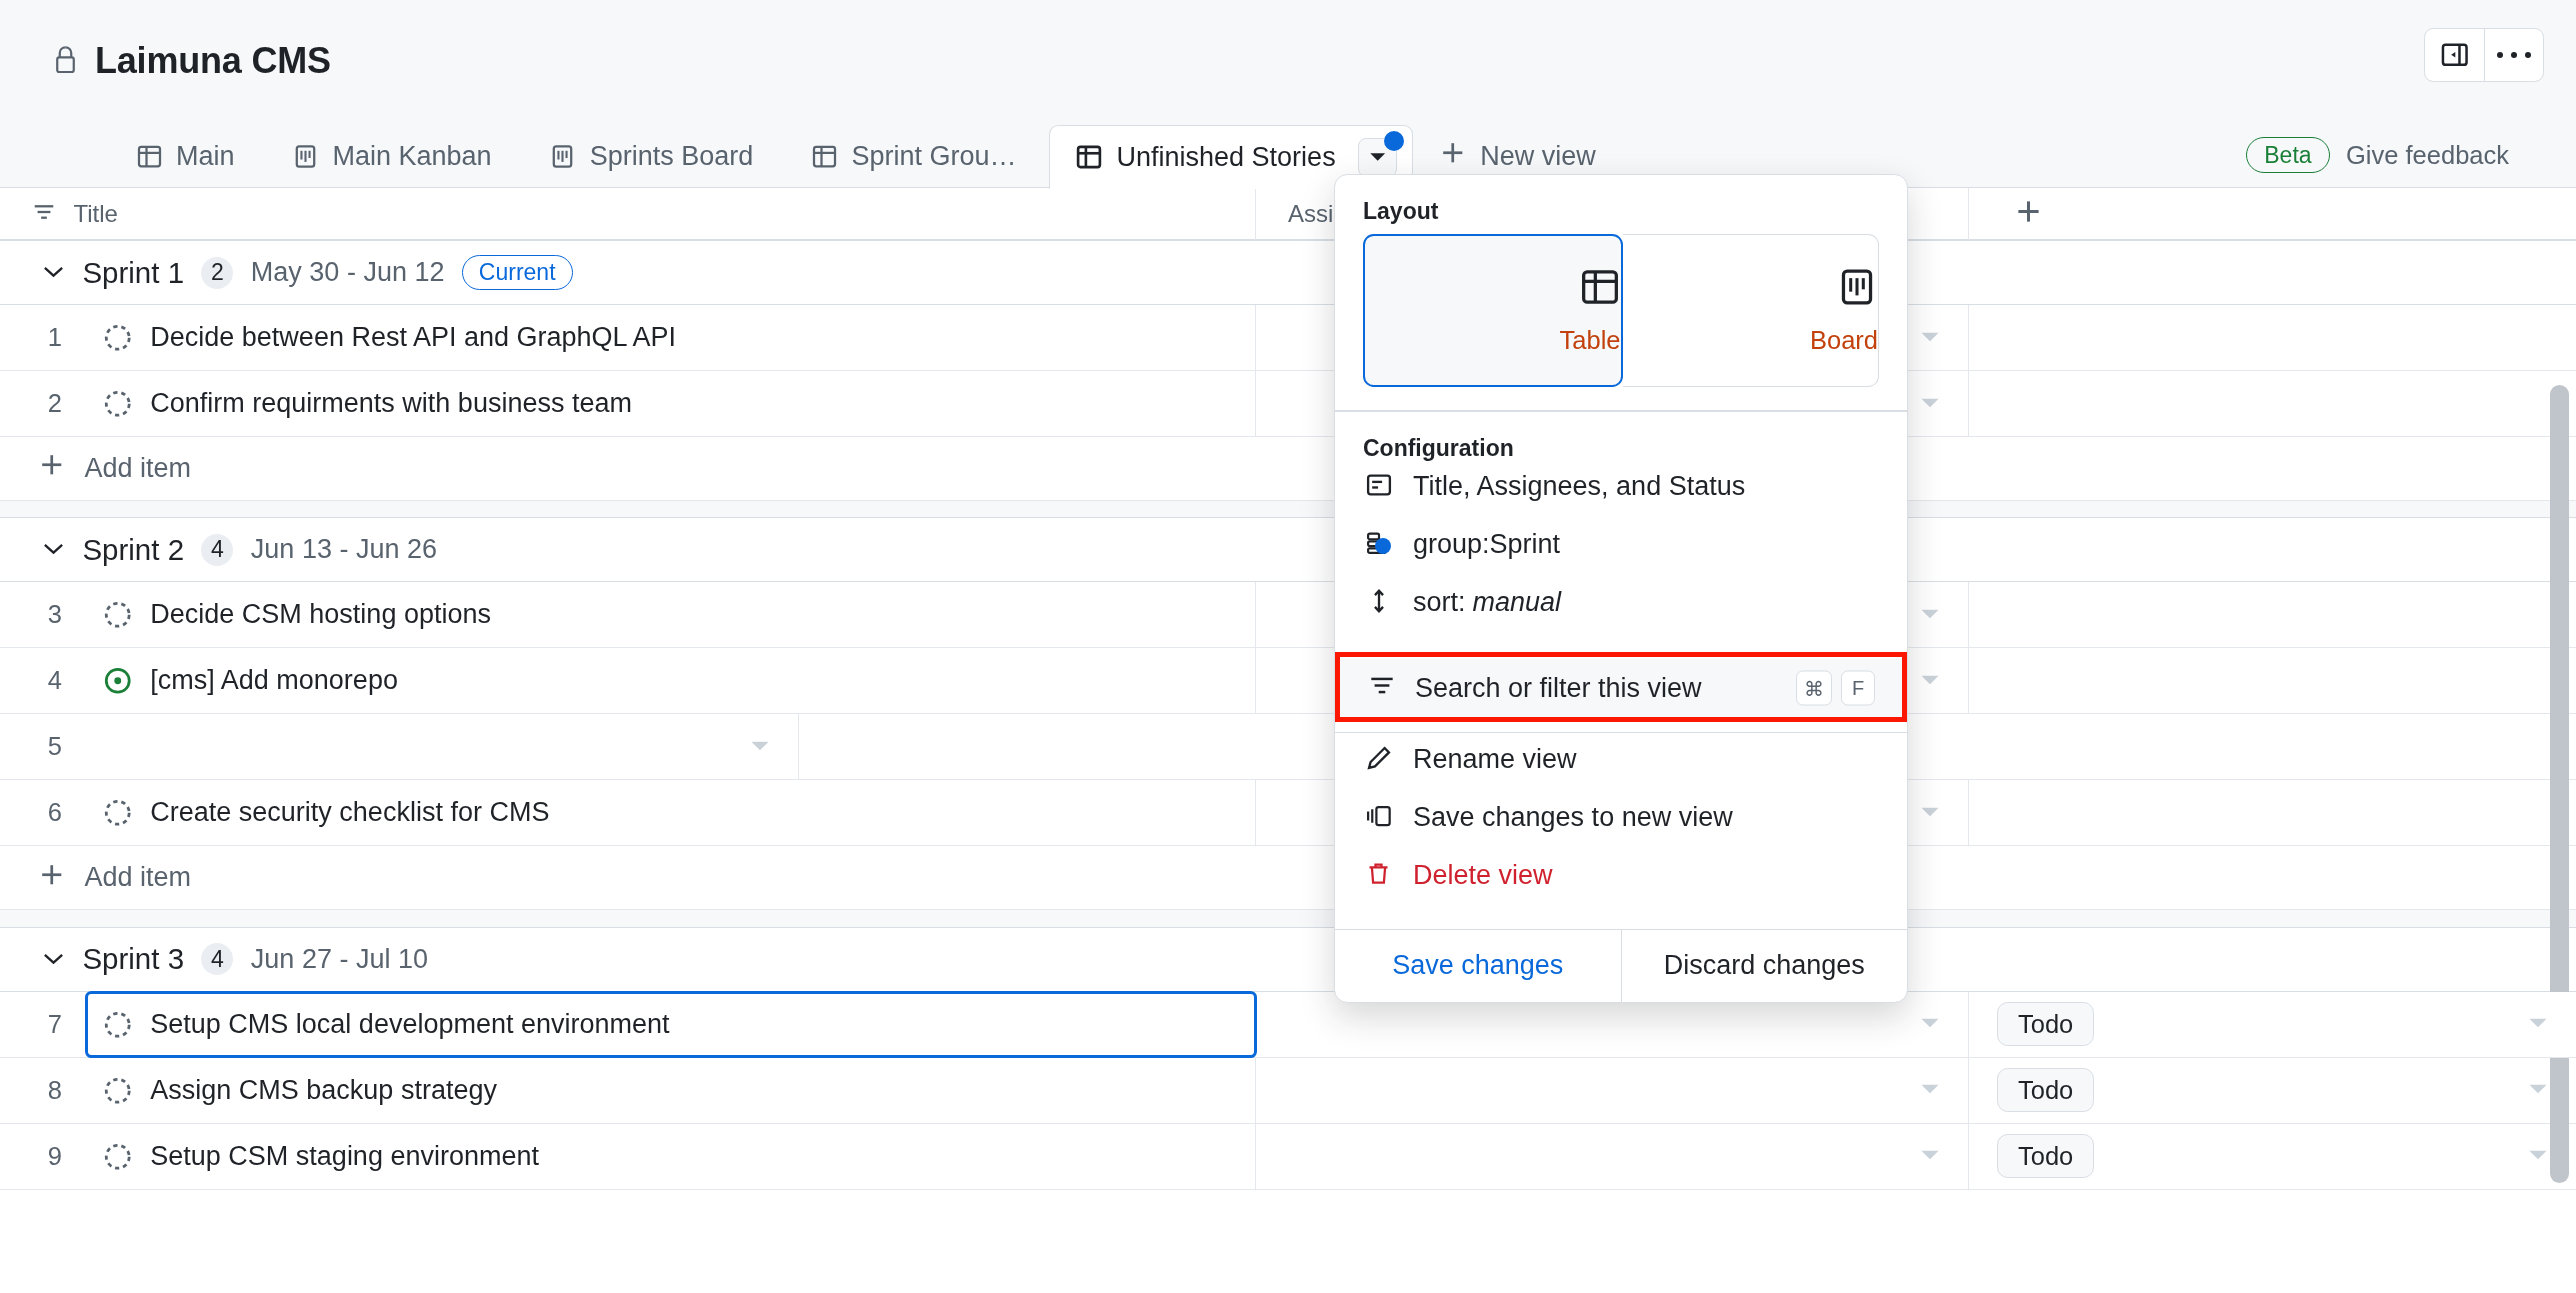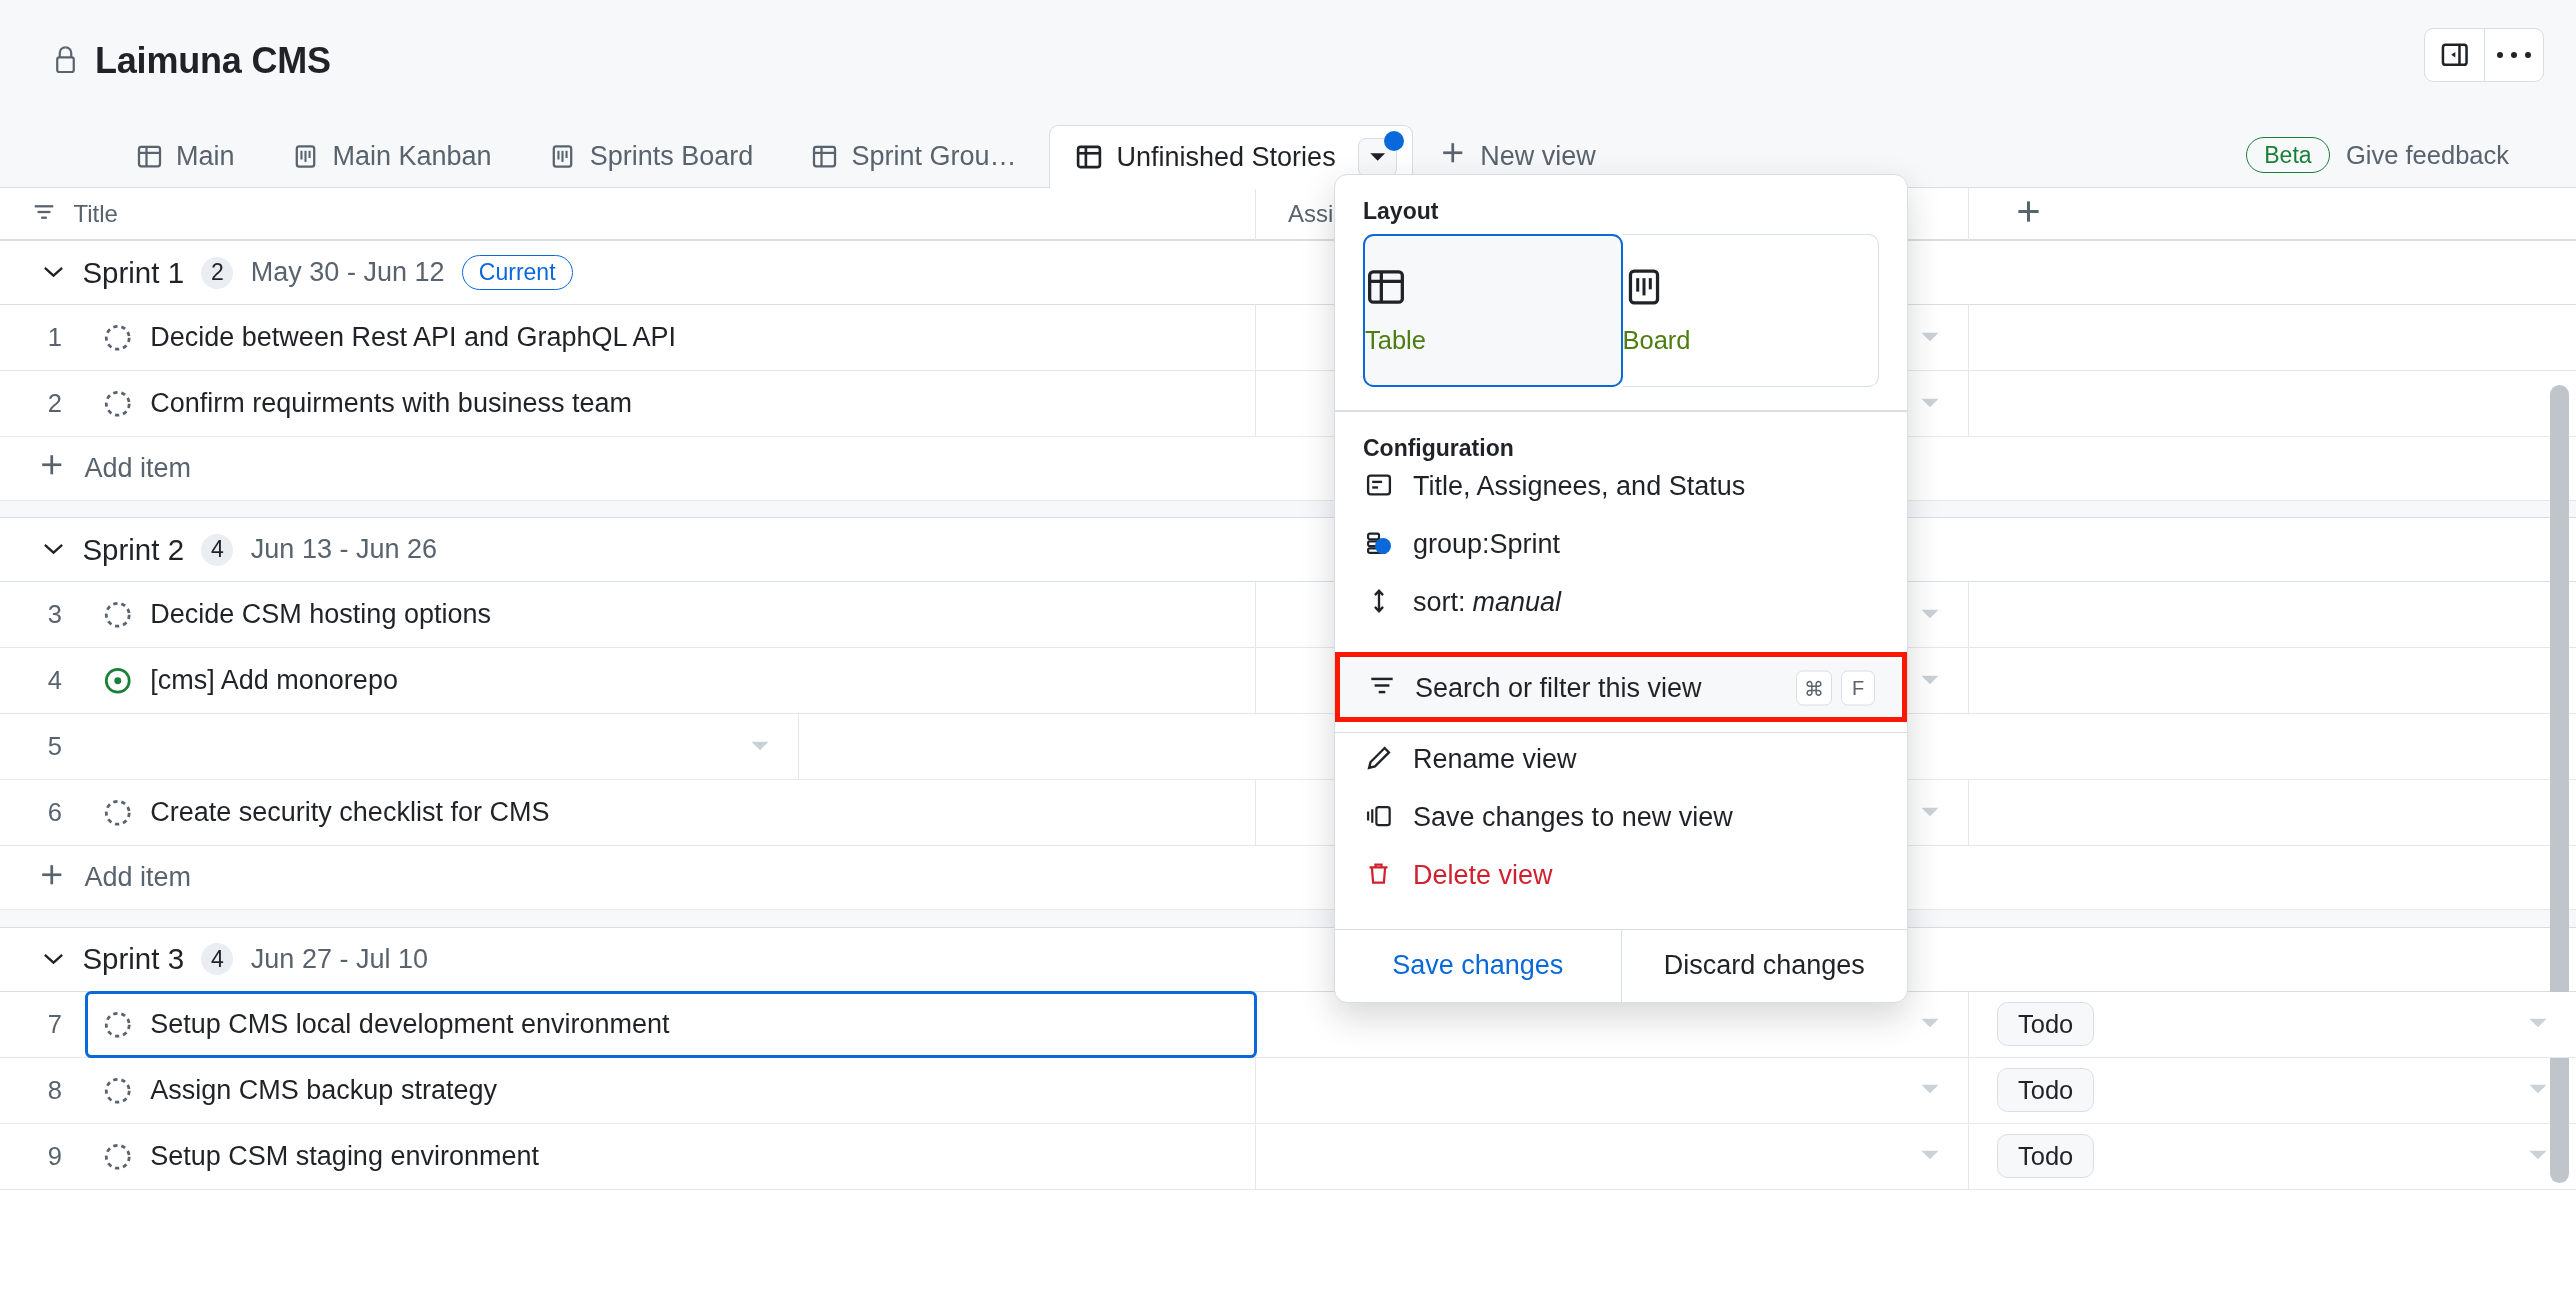--- a/index.html
+++ b/index.html
@@ -155,22 +155,22 @@
   .menu {
     position: absolute; left: 1334px; top: 174px; width: 574px;
     background: #ffffff; border: 1.3px solid #d8dee4; border-radius: 13.4px;
     box-shadow: 0 13.4px 34px rgba(31,35,40,0.18);
     z-index: 40; overflow: hidden;
   }
   .menu-sec-label { font-size: 23px; font-weight: 600; color: #1f2328; padding: 23px 28px 9.4px; }
   .layout-switch { display: flex; padding: 0 28px 23px; }
   .lopt {
     flex: 1; height: 153px; border: 1.3px solid #d8dee4;
-    display: flex; flex-direction: column; align-items: flex-start; justify-content: center; gap: 12px;
-    font-size: 25.5px; color: #4d7c0f; cursor: pointer; background:#fff;
+    display: flex; flex-direction: column; align-items: flex-end; justify-content: center; gap: 12px;
+    font-size: 25.5px; color: #c2410c; cursor: pointer; background:#fff;
   }
   .lopt:first-child { border-radius: 10.7px 0 0 10.7px; }
   .lopt:last-child { border-radius: 0 10.7px 10.7px 0; border-left: none;}
   .lopt.sel { border: 2.7px solid #0969da; background: #f6f8fa; border-radius: 10.7px; }
 
   .menu-div { height: 1.3px; background: #d8dee4; }
 
   .mitem {
     display: flex; align-items: flex-start; gap: 19px;
     height: 58px; padding: 0 28px; font-size: 27px; color: #1f2328; cursor: pointer;

